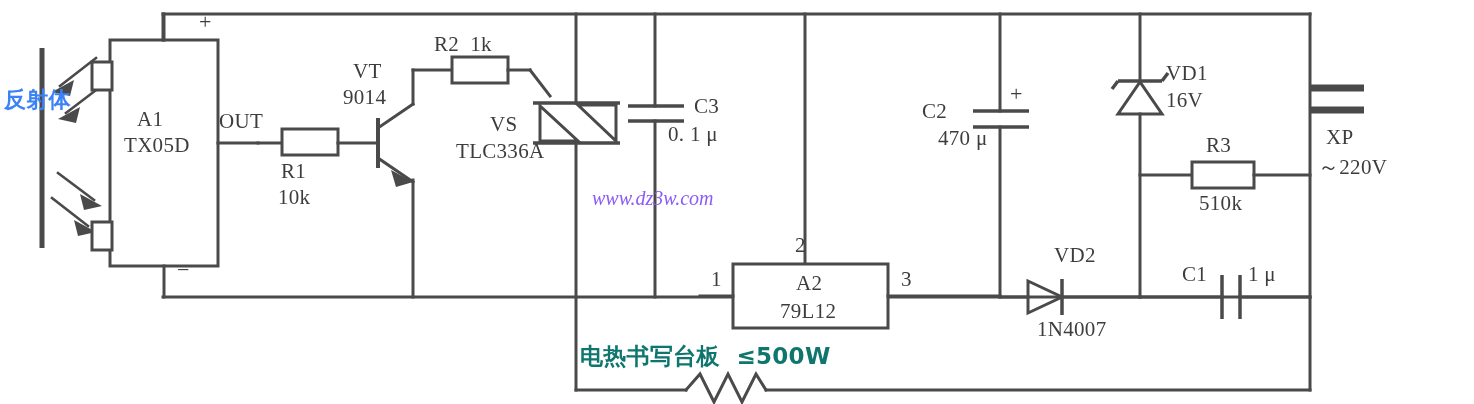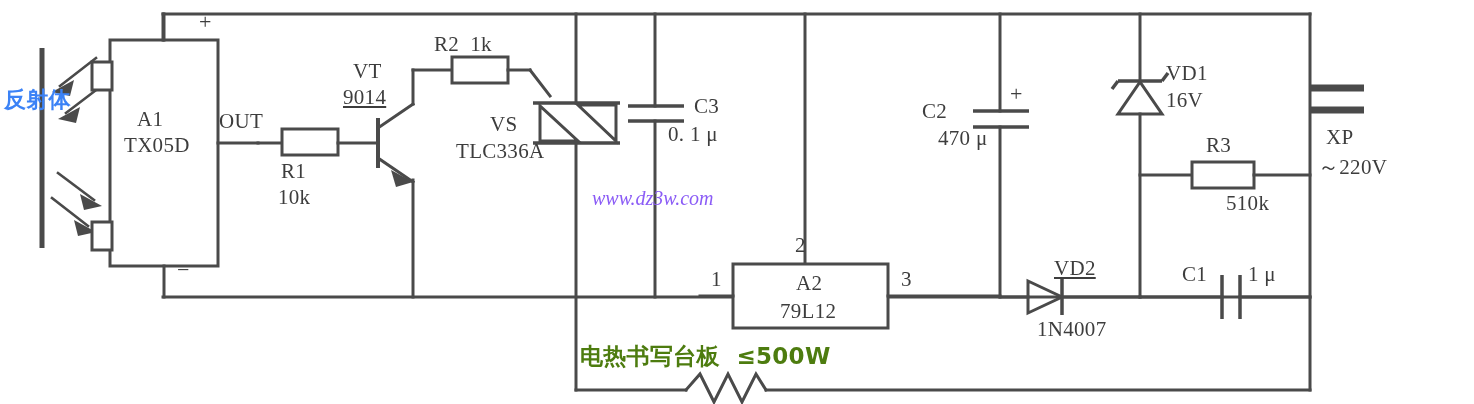--- a/index.html
+++ b/index.html
@@ -56,21 +56,21 @@
     color: #3d3d3d;
     font-size: 21px;
     line-height: 1.08;
     white-space: pre;
     letter-spacing: 0.3px;
   }
   .lbl-cn {
     font-family: "DejaVu Sans", "Liberation Sans", sans-serif;
     font-weight: bold;
     font-size: 23px;
-    color: #4d7c0f;
+    color: #0f766e;
   }
   .lbl-cn-vert {
     font-family: "DejaVu Sans", "Liberation Sans", sans-serif;
     font-weight: bold;
     font-size: 22px;
     color: #3b82f6;
     line-height: 1.12;
     text-align: center;
   }
   .lbl-sym {
@@ -261,50 +261,50 @@
 
   <div class="lbl" style="left:137px; top:108px;">A1</div>
   <div class="lbl" style="left:124px; top:134px;">TX05D</div>
 
   <div class="lbl" style="left:219px; top:110px;">OUT</div>
 
   <div class="lbl" style="left:281px; top:160px;">R1</div>
   <div class="lbl" style="left:278px; top:186px;">10k</div>
 
   <div class="lbl" style="left:353px; top:60px;">VT</div>
-  <div class="lbl" style="left:343px; top:86px;text-decoration:underline;">9014</div>
+  <div class="lbl" style="left:343px; top:86px;">9014</div>
 
   <div class="lbl" style="left:434px; top:33px;">R2  1k</div>
 
   <div class="lbl" style="left:490px; top:113px;">VS</div>
   <div class="lbl" style="left:456px; top:140px;">TLC336A</div>
 
   <div class="lbl" style="left:694px; top:95px;">C3</div>
   <div class="lbl" style="left:668px; top:123px;">0. 1 μ</div>
 
   <div class="lbl" style="left:922px; top:100px;">C2</div>
   <div class="lbl" style="left:917px; top:127px;margin-left:21px;">470 μ</div>
   <div class="lbl lbl-sym" style="left:1010px; top:82px;">+</div>
 
   <div class="lbl" style="left:1166px; top:62px;">VD1</div>
   <div class="lbl" style="left:1166px; top:89px;">16V</div>
 
   <div class="lbl" style="left:1206px; top:134px;">R3</div>
-  <div class="lbl" style="left:1226px; top:192px;font-family:Liberation Serif, serif;">510k</div>
+  <div class="lbl" style="left:1199px; top:192px;font-family:Liberation Serif, serif;">510k</div>
 
   <div class="lbl" style="left:1326px; top:126px;">XP</div>
   <div class="lbl" style="left:1318px; top:156px;">～220V</div>
 
   <div class="lbl" style="left:795px; top:234px;">2</div>
   <div class="lbl" style="left:711px; top:268px;">1</div>
   <div class="lbl" style="left:901px; top:268px;">3</div>
   <div class="lbl" style="left:796px; top:272px;">A2</div>
   <div class="lbl" style="left:780px; top:300px;">79L12</div>
 
-  <div class="lbl" style="left:1054px; top:257px;text-decoration:underline;">VD2</div>
+  <div class="lbl" style="left:1054px; top:244px;">VD2</div>
   <div class="lbl" style="left:1029px; top:318px;margin-left:8px;">1N4007</div>
 
   <div class="lbl" style="left:1182px; top:263px;">C1</div>
   <div class="lbl" style="left:1248px; top:263px;">1 μ</div>
 
   <div class="lbl lbl-cn" style="left:580px; top:344px;">电热书写台板  ≤500W</div>
 
   <div class="watermark" style="left:592px; top:187px;">www.dz3w.com</div>
 
 </div>

